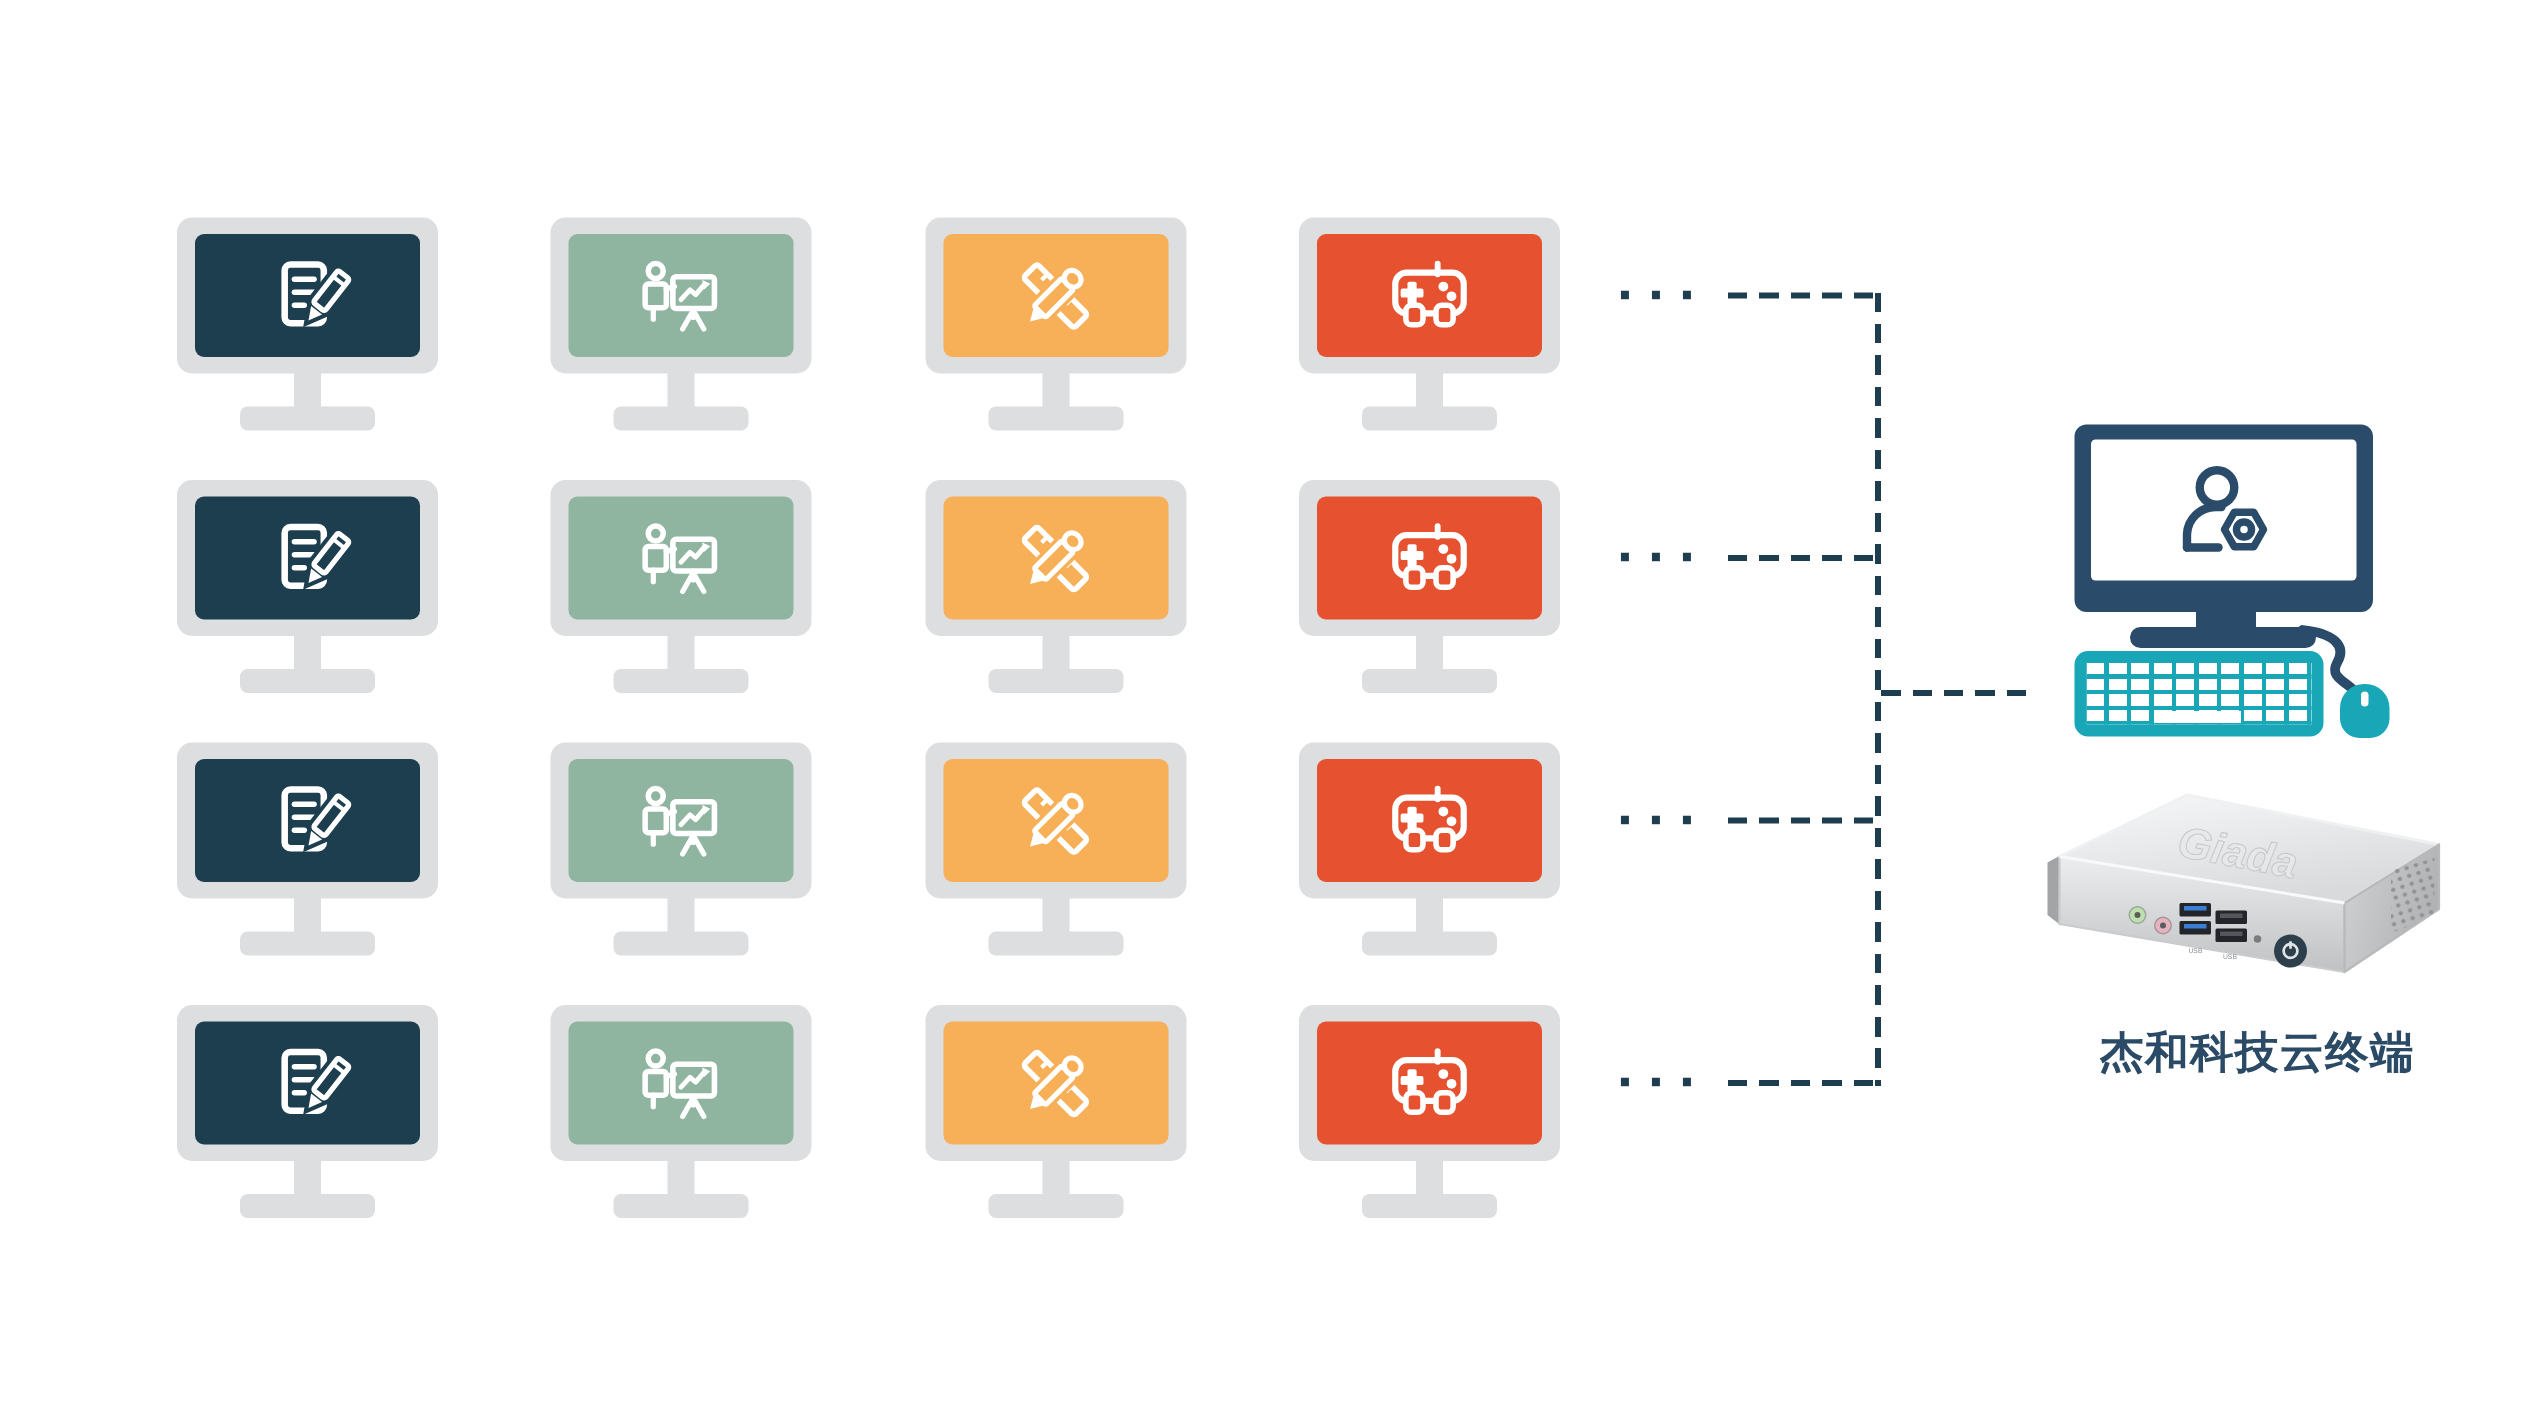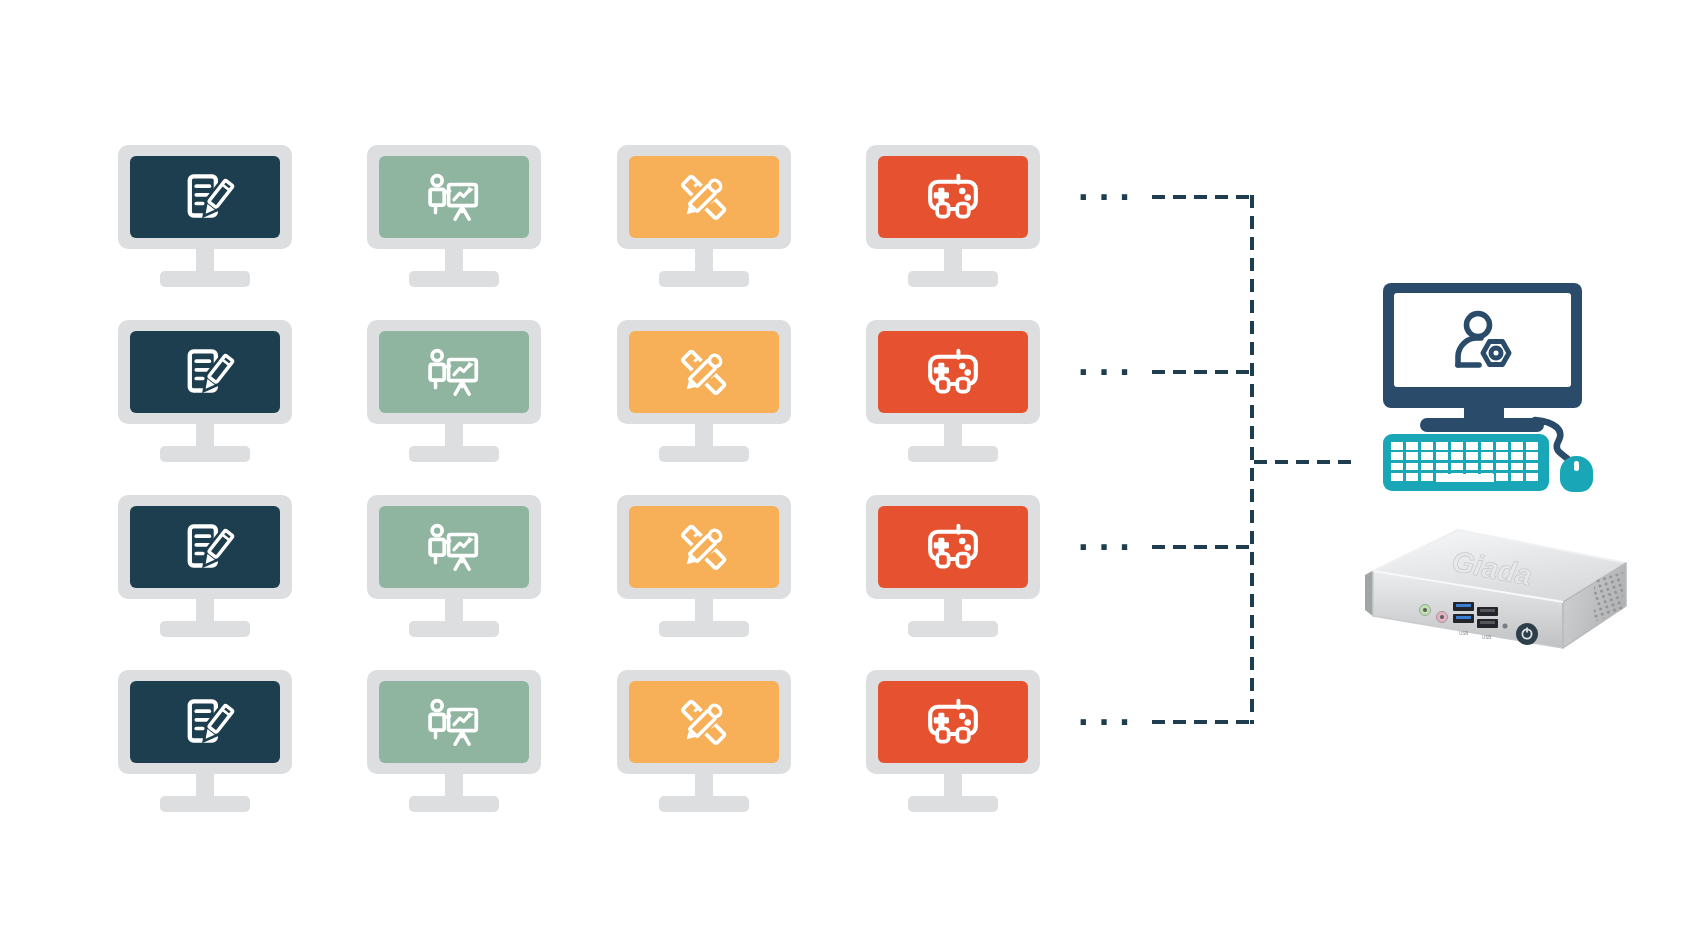--- a/index.html
+++ b/index.html
@@ -351,14 +351,15 @@
       <rect x="212" y="103" width="15" height="3" fill="#54565a"></rect>
       <text x="191" y="117" font-size="4.5" fill="#8b8d8f">USB</text>
       <text x="214" y="121" font-size="4.5" fill="#8b8d8f">USB</text>
       <circle cx="237" cy="108" r="2.5" fill="#7a7c7e"></circle>
       <circle cx="259" cy="116" r="11" fill="#2e3f4c"></circle>
       <circle cx="259" cy="116" r="4.6" fill="none" stroke="#dfe3e6" stroke-width="1.8"></circle>
       <line x1="259" y1="109.5" x2="259" y2="114.5" stroke="#dfe3e6" stroke-width="1.8"></line>
     </g>
   </svg>
 
+  <div class="caption">杰和科技云终端</div>
 
 </div>
 
 </body></html>

